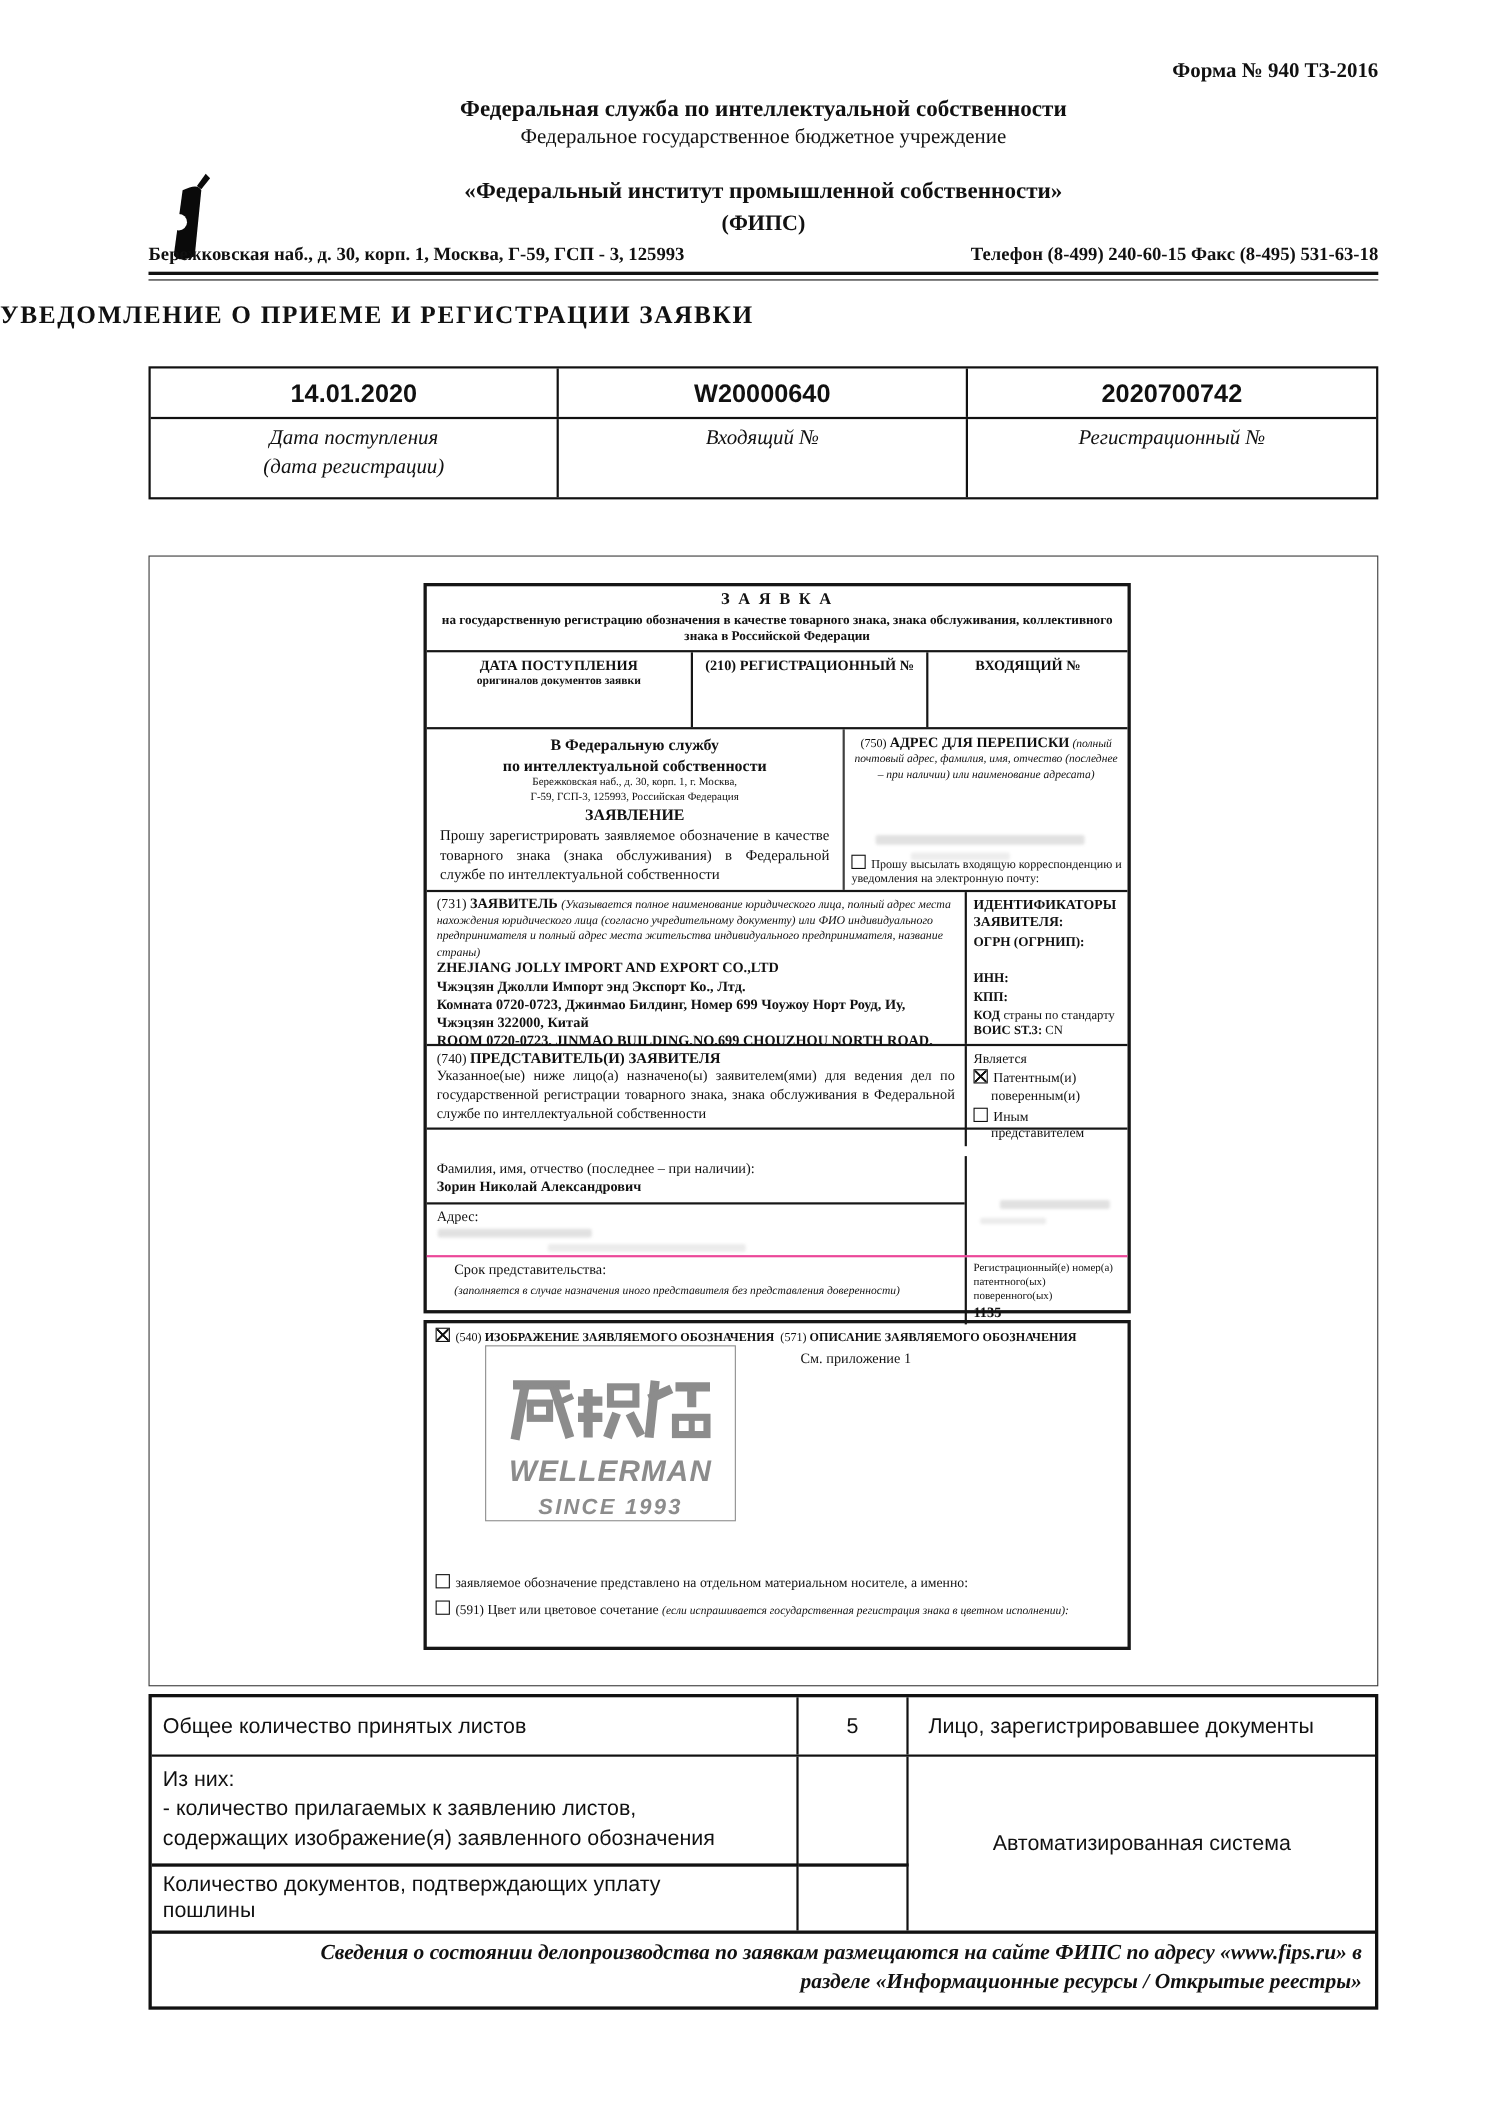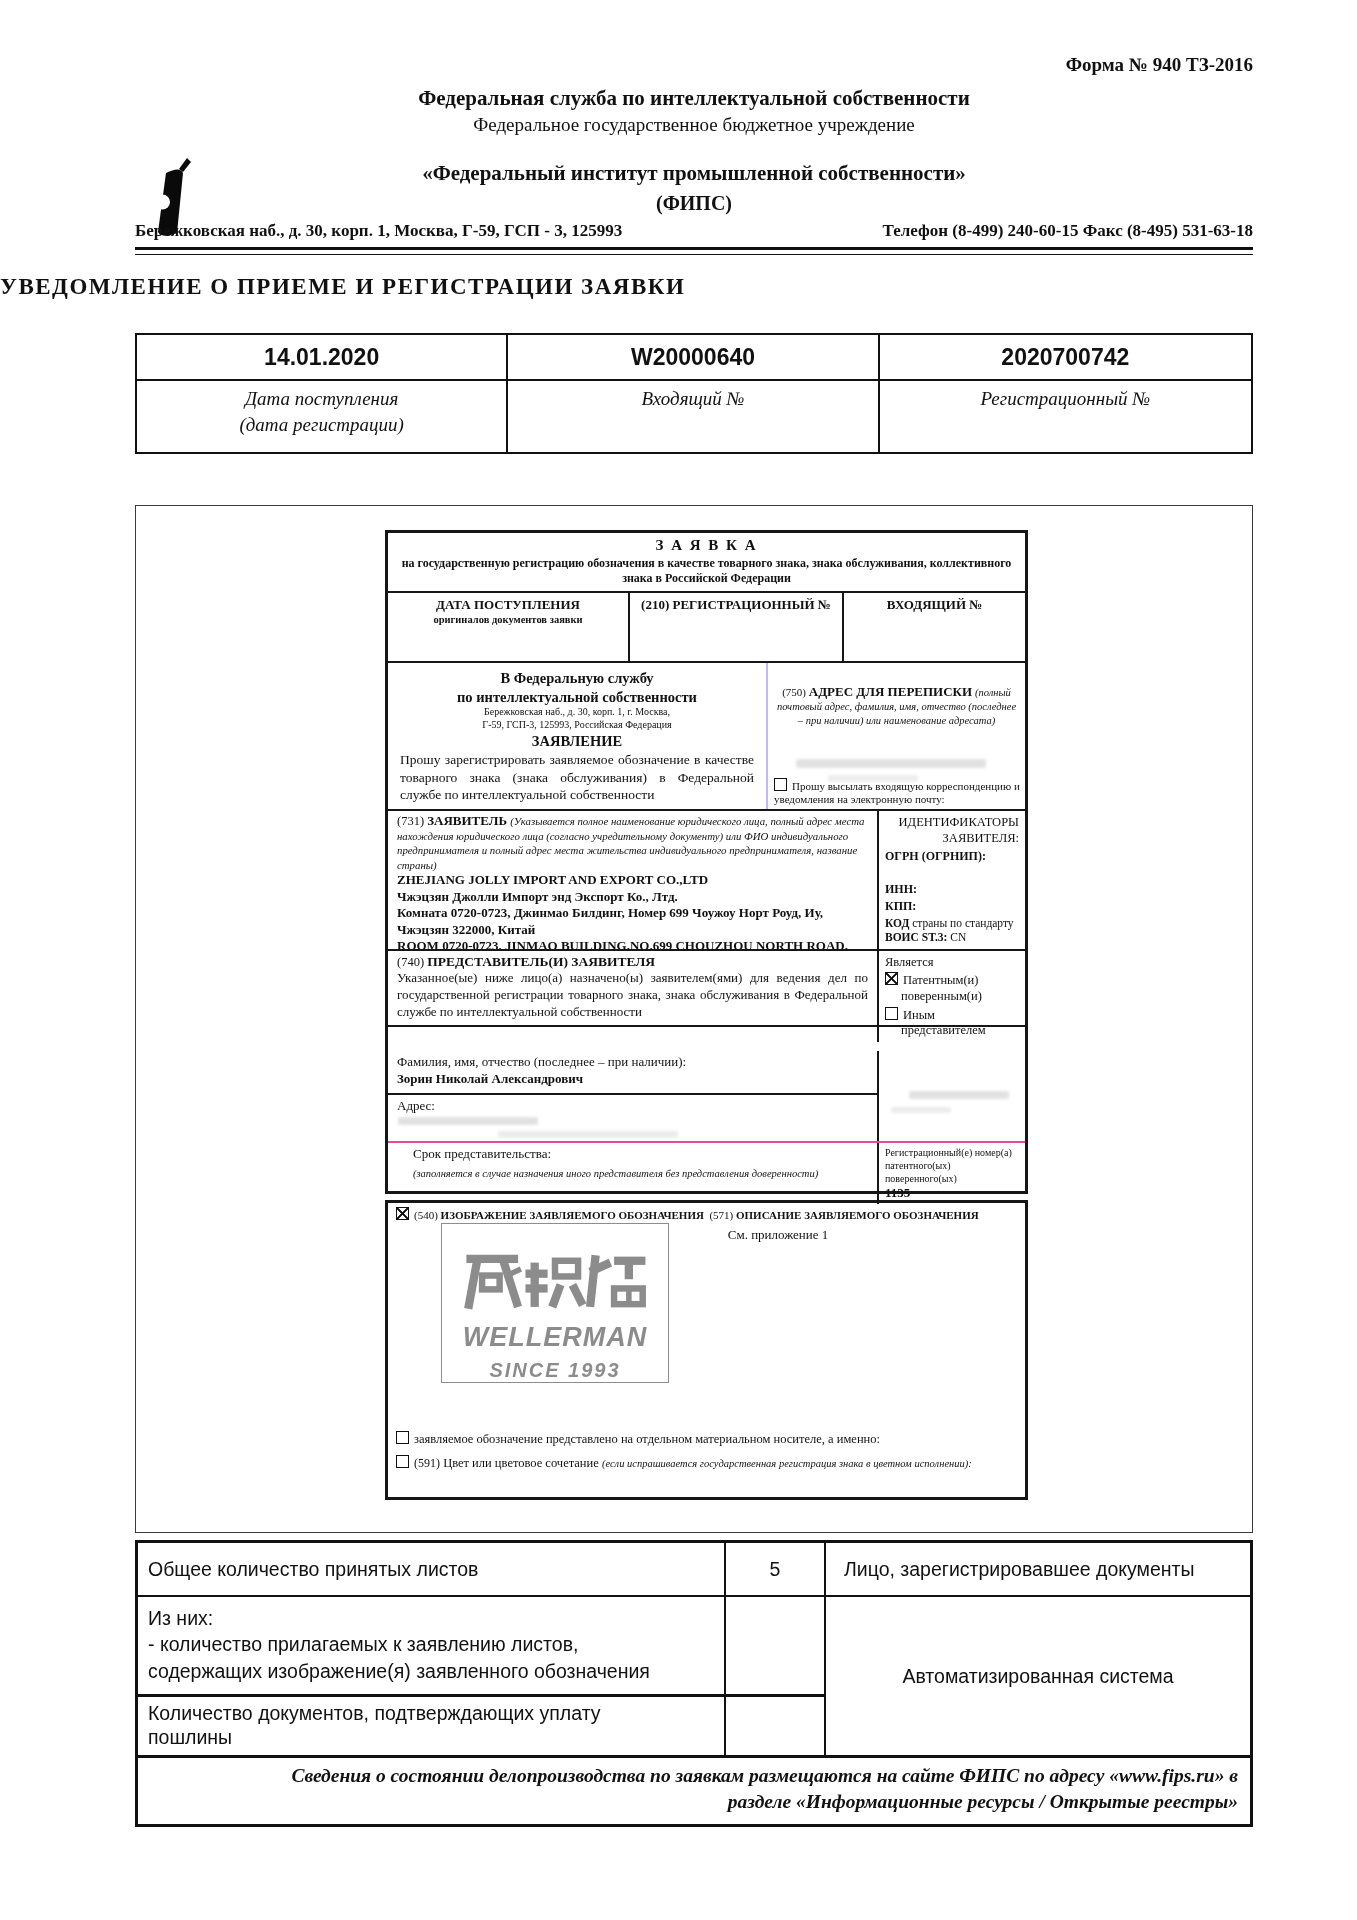--- a/index.html
+++ b/index.html
@@ -42,34 +42,34 @@
   .a-sub{font-weight:bold;font-size:12px;line-height:1.25;margin-top:2px;}
   .a-cols{display:grid;grid-template-columns:242px 214px 1fr;border-bottom:2px solid #161616;height:70px;box-sizing:border-box;}
   .a-col{padding-top:4px;text-align:center;font-weight:bold;font-size:13px;}
   .a-col.m{border-right:2px solid #161616;}
   .c1s{font-weight:bold;font-size:10.5px;margin-top:1px;}
   .a-two{display:grid;grid-template-columns:378px 1fr;border-bottom:2px solid #161616;height:148px;box-sizing:border-box;}
   .a-left{padding:6px 12px 4px;text-align:center;}
   .to{font-size:10px;line-height:1.28;}
   .b15{font-weight:bold;font-size:14.5px;}
   .stmt{margin-top:1px;text-align:justify;font-size:13.5px;line-height:1.3;}
-  .a-right{border-left:2px solid #c4b5fd;position:relative;padding:21px 8px;text-align:center;}
+  .a-right{border-left:2px solid #404040;position:relative;padding:4px 8px;text-align:center;}
   .corr-title{font-size:11px;line-height:1.25;}
   .corr-title b{font-size:13px;}
   .corr-note{font-style:italic;font-size:10.5px;}
   .corr-email{position:absolute;left:6px;bottom:2px;width:247px;text-align:left;font-size:11px;line-height:1.25;}
   .a-731{display:grid;grid-template-columns:1fr 148px;border-bottom:2px solid #161616;height:140px;box-sizing:border-box;}
   .s-left{padding:3px 9px;text-align:left;overflow:hidden;}
   .app-head{font-size:12.5px;line-height:1.15;}
   .app-head b{font-size:13px;}
   .note{font-style:italic;font-size:10.8px;}
   .app-line{font-weight:bold;font-size:13px;line-height:16.5px;}
   .cut{height:26px;overflow:hidden;}
   .s-right{border-left:2px solid #161616;padding:3px 6px;position:relative;font-size:12px;}
-  .id-t{text-align:right;font-weight:normal;font-size:12.5px;line-height:1.3;}
+  .id-t{text-align:left;font-weight:bold;font-size:12.5px;line-height:1.3;}
   .id-l{font-weight:bold;font-size:12px;margin-top:2px;}
   .id-l.g{margin-top:18px;}
   .id-code{font-size:11.5px;line-height:1.3;margin-top:2px;}
   .a-740{display:grid;grid-template-columns:1fr 148px;border-bottom:2px solid #161616;height:76px;box-sizing:border-box;}
   .rep-head{font-size:12.5px;}
   .rep-head b{font-size:13.5px;}
   .rep-text{text-align:justify;font-size:13px;line-height:1.3;}
   .isrow{font-size:12.5px;line-height:1.3;}
   .cbrow{font-size:12.5px;line-height:1.25;margin-top:2px;text-indent:-16px;padding-left:16px;}
   .a-na{display:grid;grid-template-columns:1fr 148px;border-bottom:2px solid #ec4899;margin-top:24px;}

